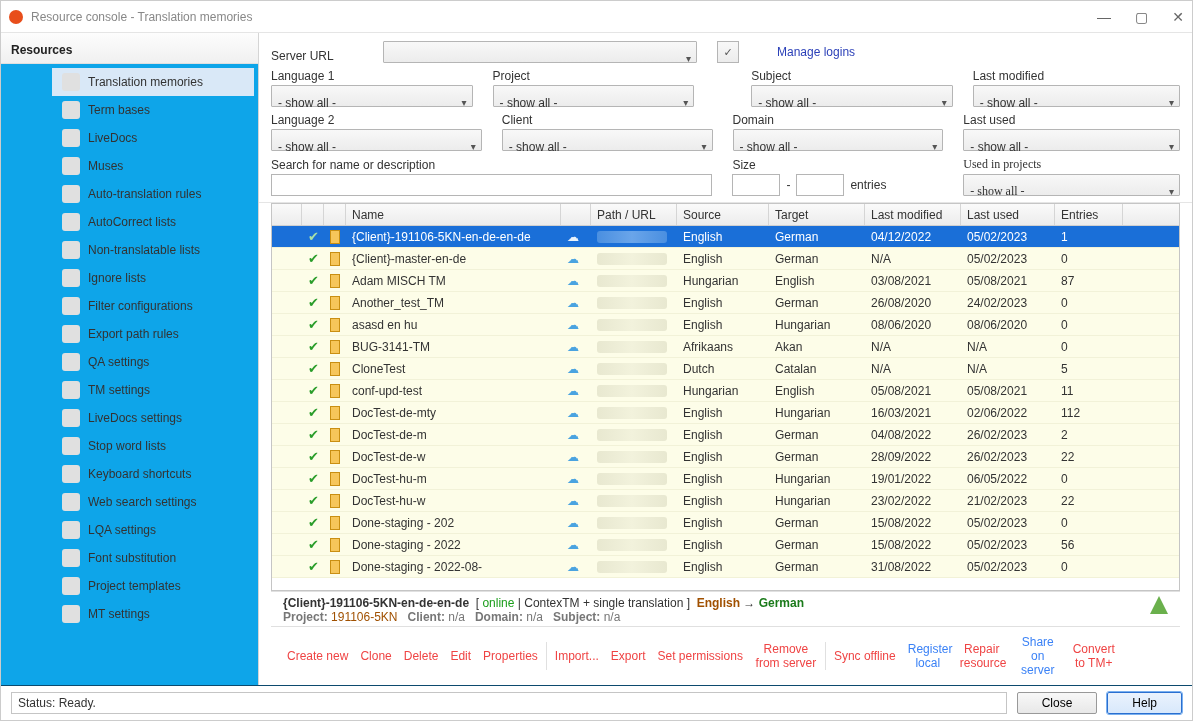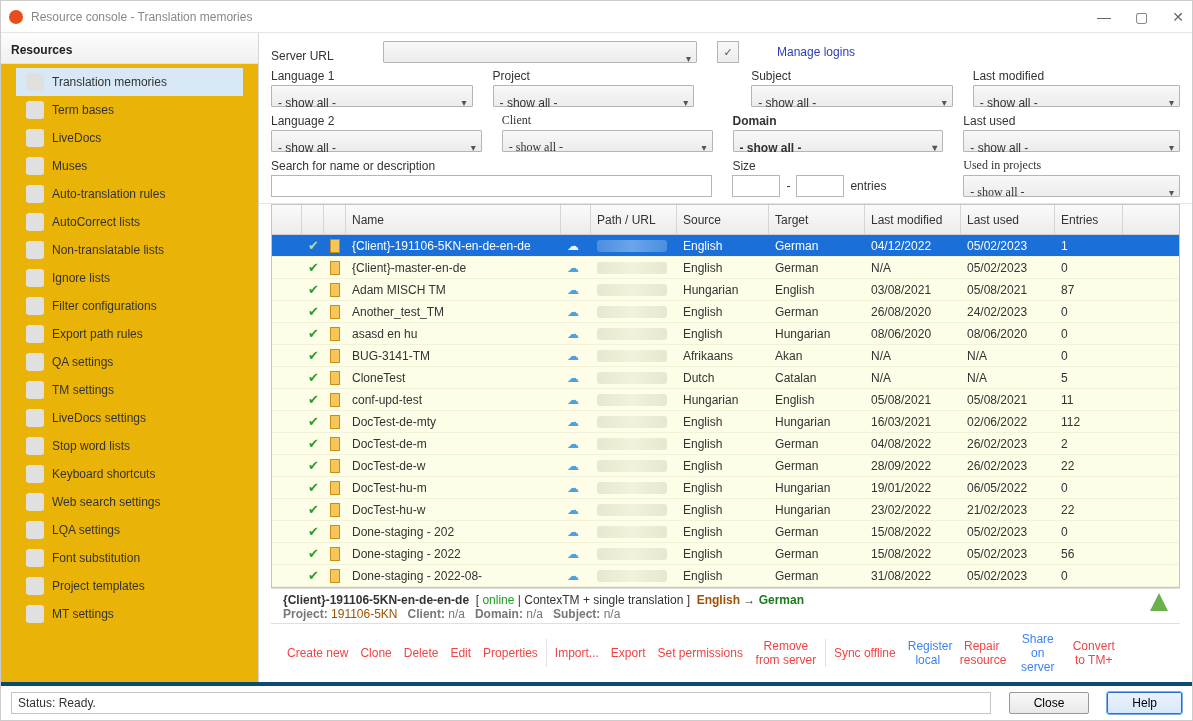--- a/index.html
+++ b/index.html
@@ -2,39 +2,39 @@
 <html><head>
 <meta charset="utf-8">
 <style>
 * { box-sizing: border-box; margin: 0; padding: 0; }
 body { font-family: "Segoe UI", Tahoma, sans-serif; font-size: 12px; color: #333; background: #fff; width: 1193px; height: 721px; overflow: hidden; border: 1px solid #ccc; display: flex; flex-direction: column; }
 .titlebar { display: flex; align-items: center; height: 32px; padding: 0 8px; border-bottom: 1px solid #e5e5e5; }
 .titlebar .app-icon { width: 14px; height: 14px; border-radius: 50%; background: #e84e1b; margin-right: 8px; display:inline-block; }
 .titlebar .title { color: #888; font-size: 12px; }
 .titlebar .win-controls { margin-left: auto; display: flex; gap: 24px; color: #666; font-size: 14px; }
 .main { display: flex; flex: 1; min-height: 0; }
-.sidebar { width: 258px; border-right: 1px solid #d5d5d5; display: flex; flex-direction: column; background: #eab308; }
+.sidebar { width: 258px; border-right: 1px solid #d5d5d5; display: flex; flex-direction: column; background: #0ea5e9; }
 .sidebar-header { font-weight: bold; padding: 10px 10px 6px; font-size: 12px; color: #222; background: linear-gradient(#fdfdfd,#f0f0f0); border-bottom: 1px solid #e0e0e0; }
-.sidebar-list { overflow-y: auto; flex: 1; padding: 4px 15px; }
+.sidebar-list { overflow-y: auto; flex: 1; padding: 4px 4px; margin-left: 47px; }
 .sidebar-item { display: flex; align-items: center; padding: 5px 10px; cursor: pointer; gap: 8px; }
 .sidebar-item.active { background: #d9e8f7; }
 .sidebar-icon { width: 18px; height: 18px; display:inline-block; border-radius: 3px; background: #e0e0e0; flex-shrink: 0; }
 .content { flex: 1; display: flex; flex-direction: column; min-width: 0; }
 .filters { padding: 8px 12px 6px; display: flex; flex-direction: column; gap: 6px; border-bottom: 1px solid #e5e5e5; }
 .filters-row { display: flex; gap: 20px; align-items: flex-end; }
 .filter { display: flex; flex-direction: column; gap: 2px; }
 .filter label { color: #333; font-size: 12px; }
 .combo { height: 22px; border: 1px solid #b5b5b5; background: linear-gradient(#f8f8f8,#ececec); padding: 13px 18px 0 6px; font-size: 12px; position: relative; display: inline-flex; align-items: center; color:#333; border-radius:1px; }
 .combo::after { content: "▾"; position: absolute; right: 5px; color: #555; font-size: 10px; }
 .textfield { height: 22px; border: 1px solid #b5b5b5; background: #fff; padding: 0 4px; }
 .btn-sq { width: 22px; height: 22px; border:1px solid #b5b5b5; background: linear-gradient(#f8f8f8,#ececec); display:inline-flex; align-items:center; justify-content:center; font-size:11px; color:#555; }
 .link { color: #2a3fb8; cursor: pointer; }
 .grid-area { flex: 1; display: flex; flex-direction: column; min-height: 0; padding: 0 12px; }
 .grid-wrap { border: 1px solid #c5c5c5; flex: 1; display: flex; flex-direction: column; min-height: 0; position: relative; }
-.grid-head { display: flex; background: linear-gradient(#fafafa,#ececec); border-bottom: 1px solid #d0d0d0; height: 30px; align-items:center; font-size:12px; color:#333; }
+.grid-head { display: flex; background: linear-gradient(#fafafa,#ececec); border-bottom: 1px solid #d0d0d0; height: 22px; align-items:center; font-size:12px; color:#333; }
 .grid-head .hc { border-right: 1px solid #d5d5d5; padding: 0 6px; height:100%; display:flex; align-items:center; overflow:hidden; white-space:nowrap; }
 .grid-body { flex: 1; overflow-y: auto; overflow-x: hidden; background: #fff; }
 .gr { display: flex; height: 22px; align-items: center; background: #fdfde8; border-bottom: 1px solid #f2f2d8; font-size:12px; }
 .gr.sel { background: #1a6fd8; color: #fff; }
 .gr .gc { padding: 0 6px; overflow: hidden; white-space: nowrap; text-overflow: ellipsis; display:flex; align-items:center; height:100%; }
 .row-check { color: #2a9d2a; font-size: 13px; }
 .gr.sel .row-check { color: #a8e2a8; }
 .row-edit { width:14px; height:14px; background:#f6c65a; border:1px solid #c98f12; display:inline-block; }
 .cloud { color: #4aa3e0; font-size: 12px; }
 .gr.sel .cloud { color: #e8f2fb; }
@@ -44,21 +44,21 @@
 .detail .dbody { flex:1; }
 .detail b { font-weight: bold; }
 .detail .online { color: #1a9d1a; }
 .detail .src { color: #a05000; font-weight:bold; }
 .detail .tgt { color: #1a7a1a; font-weight:bold; }
 .tool-icon { width:18px; height:18px; background:#6ab04c; display:inline-block; clip-path: polygon(0 100%,50% 0,100% 100%); }
 .actionbar { display: flex; gap: 4px; padding: 8px 12px; border-top: 1px solid #e0e0e0; align-items: center; flex-wrap:nowrap; }
 .actionbar .act { color: #ef4444; cursor: pointer; font-size: 12px; padding: 0 4px; text-align:center; }
 .actionbar .act.dis { color: #3b82f6; cursor: default; }
 .actionbar .sep { width:1px; height:28px; background:#e0e0e0; }
-.statusbar { display: flex; align-items: center; padding: 6px 10px; border-top: 4px solid #0c4a6e; gap: 18px; }
+.statusbar { display: flex; align-items: center; padding: 6px 10px; border-top: 1px solid #0c4a6e; gap: 10px; }
 .status-box { flex: 1; border: 1px solid #c5c5c5; padding: 3px 6px; background: #fff; }
 .btn { border: 1px solid #999; background: linear-gradient(#f8f8f8,#e8e8e8); padding: 3px 24px; cursor: pointer; font-size:12px; border-radius:2px; }
 .btn.primary { border: 1px solid #2a6fd0; outline: 1px solid #7ab0ef; background: linear-gradient(#eaf2fd,#d8e8fb); }
 
 .grid-body::-webkit-scrollbar, .sidebar-list::-webkit-scrollbar { width:16px; }
 .grid-body::-webkit-scrollbar-track { background:#f0f0f0; border-left:1px solid #ddd; }
 .grid-body::-webkit-scrollbar-thumb { background:#cfcfcf; border:1px solid #b5b5b5; }
 .grid-body::-webkit-scrollbar-button { height:16px; background:#e8e8e8; border:1px solid #c5c5c5; }
 
 .c0{width:30px;} .c1{width:22px;} .c2{width:22px;}
@@ -205,27 +205,27 @@
           </div>
       </div>
 
       <div class="filters-row">
         <div class="filter" style="width:213px;">
             <label>Language 2</label>
             <div class="combo">
               <span>- show all -</span>
             </div>
           </div>
-        <div class="filter" style="width:213px;font-family:Liberation Serif, serif;">
+        <div class="filter" style="width:213px;">
             <label>Client</label>
             <div class="combo">
               <span>- show all -</span>
             </div>
           </div>
-        <div class="filter" style="width:213px;font-weight:bold;">
+        <div class="filter" style="width:213px;">
             <label>Domain</label>
             <div class="combo">
               <span>- show all -</span>
             </div>
           </div>
         <div class="filter" style="width:219px;">
             <label>Last used</label>
             <div class="combo">
               <span>- show all -</span>
             </div>

